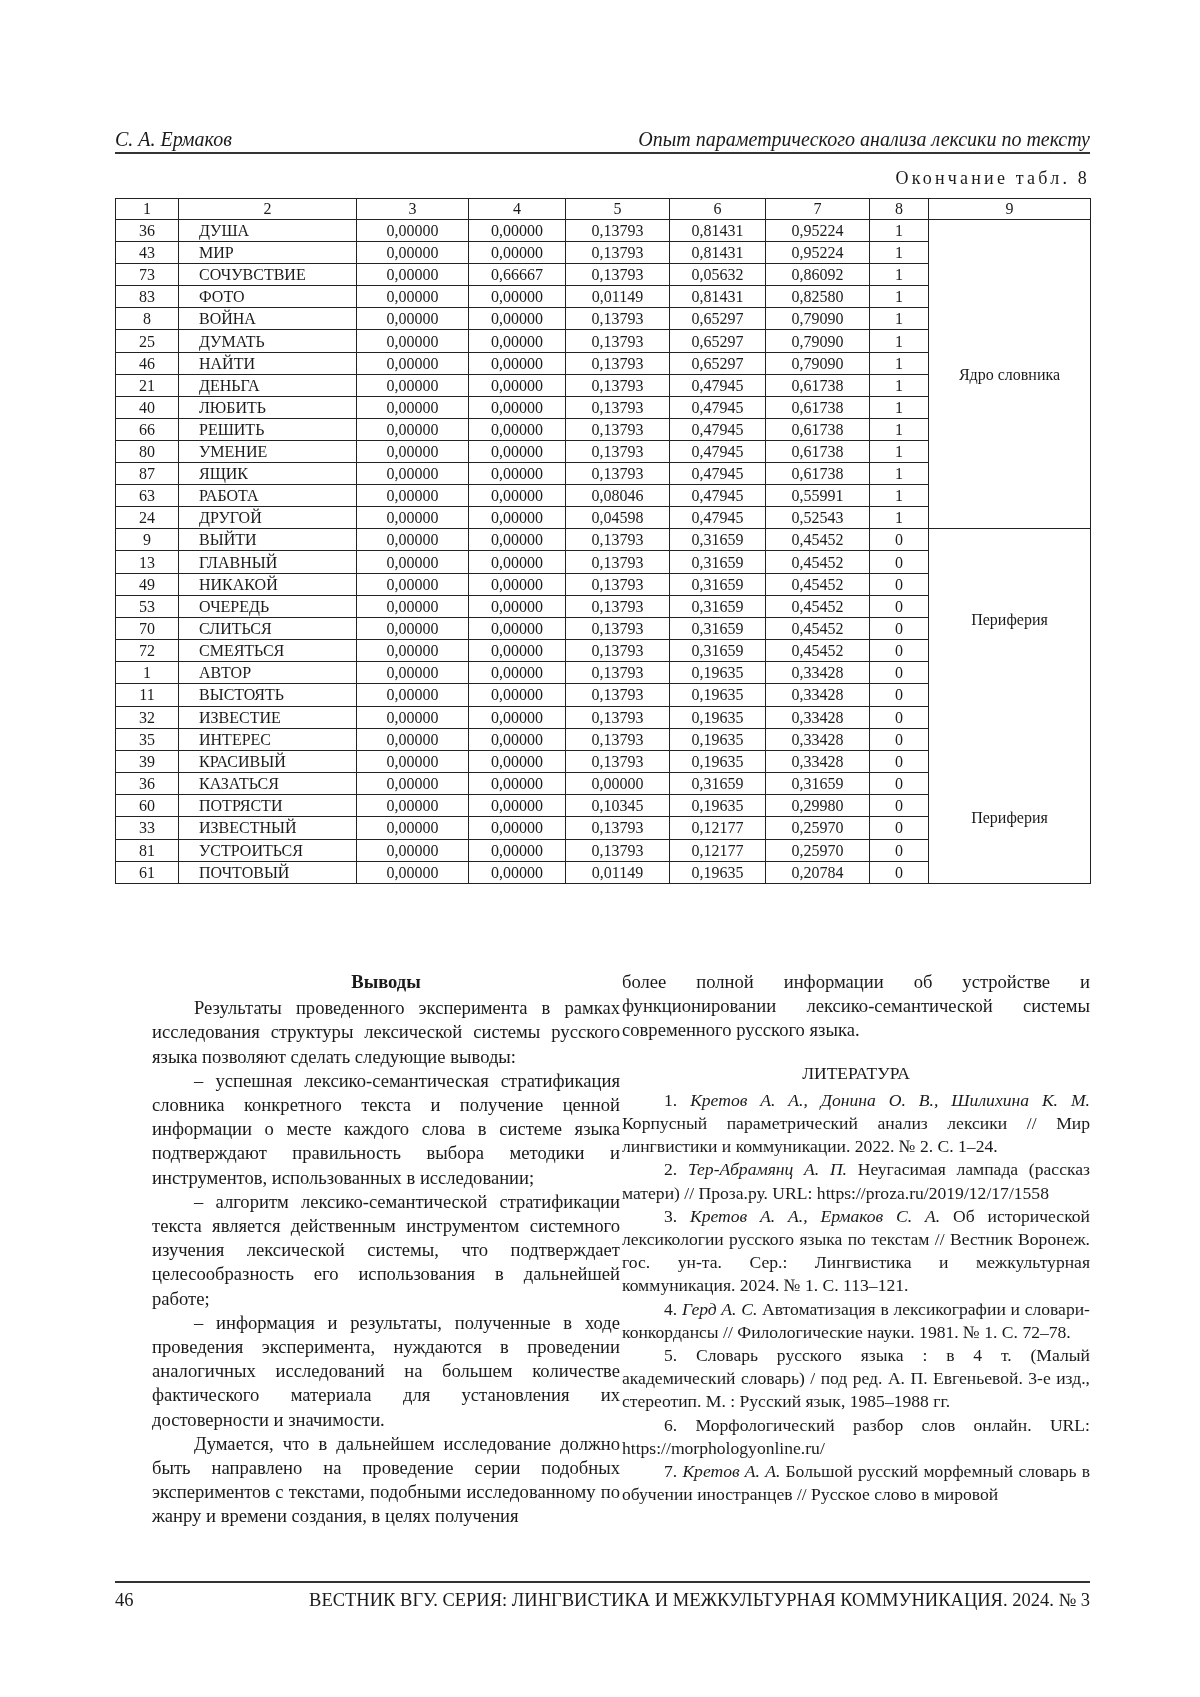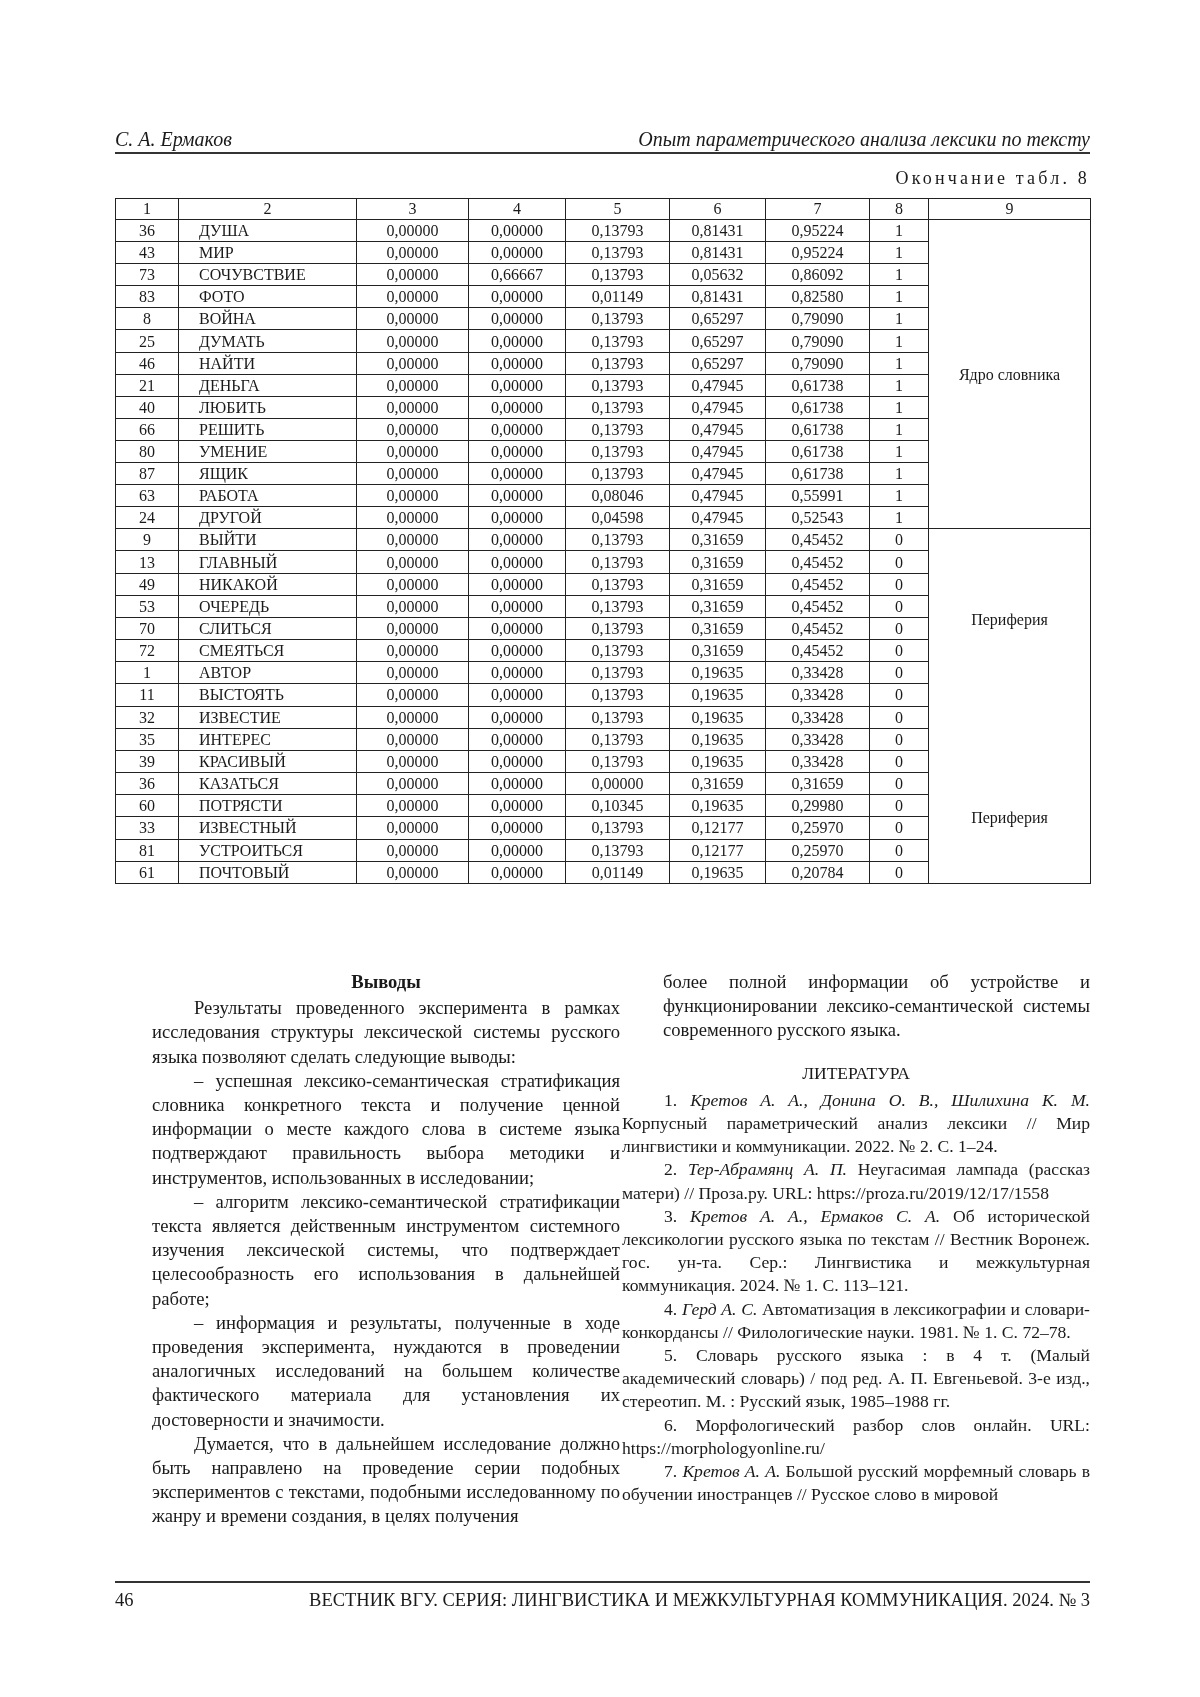--- a/index.html
+++ b/index.html
@@ -25,21 +25,21 @@
   .group-label { display: block; }
   .group-cell-inner { position: relative; height: 100%; }
   .periph-a { position: absolute; top: 80px; left: 0; right: 0; text-align: center; }
   .periph-b { position: absolute; top: 278px; left: 0; right: 0; text-align: center; }
 
   .col { position: absolute; top: 970px; width: 468px; font-size: 18.6px; line-height: 24.2px;
          text-align: justify; }
   .col-left { left: 8px; margin-left: 29px; }
   .col-right { left: 507px; }
   .col p { margin: 0; text-indent: 42px; }
-  .col p.noindent { text-indent: 0; margin-left: 41px; }
+  .col p.noindent { text-indent: 0; }
   .section-title { text-align: center; font-weight: bold; margin: 0 0 2px 0; font-size: 18.6px; }
   .lit-title { text-align: center; margin: 18px 0 4px 0; font-size: 17.5px; }
   .ref { margin: 0; text-indent: 42px; font-size: 17.6px; line-height: 23.2px; text-align: justify; }
   .ref i { font-style: italic; }
 
   .foot-rule { position: absolute; top: 1581px; left: 0; width: 975px; border-top: 2px solid #333; }
   .footer { position: absolute; top: 1590px; left: 0; width: 975px; font-size: 18.5px; }
   .footer .pnum { position: absolute; left: 0; }
   .footer .journal { position: absolute; right: 0; }
 </style>

